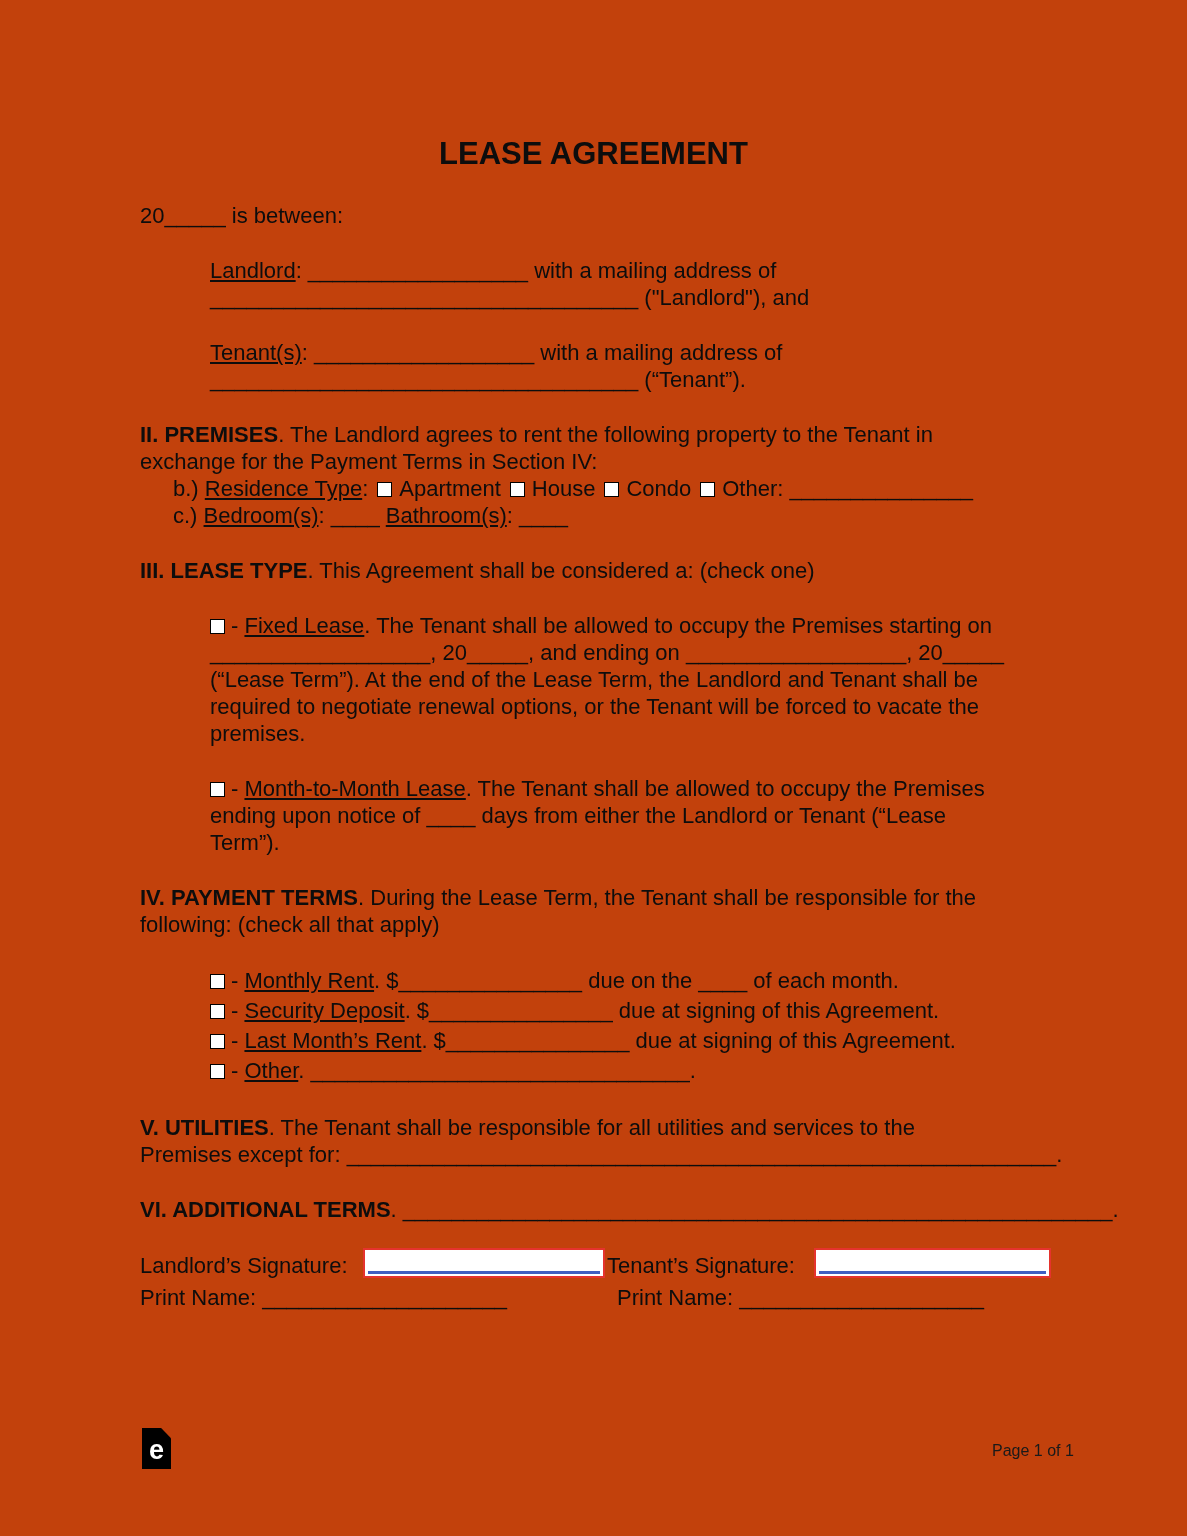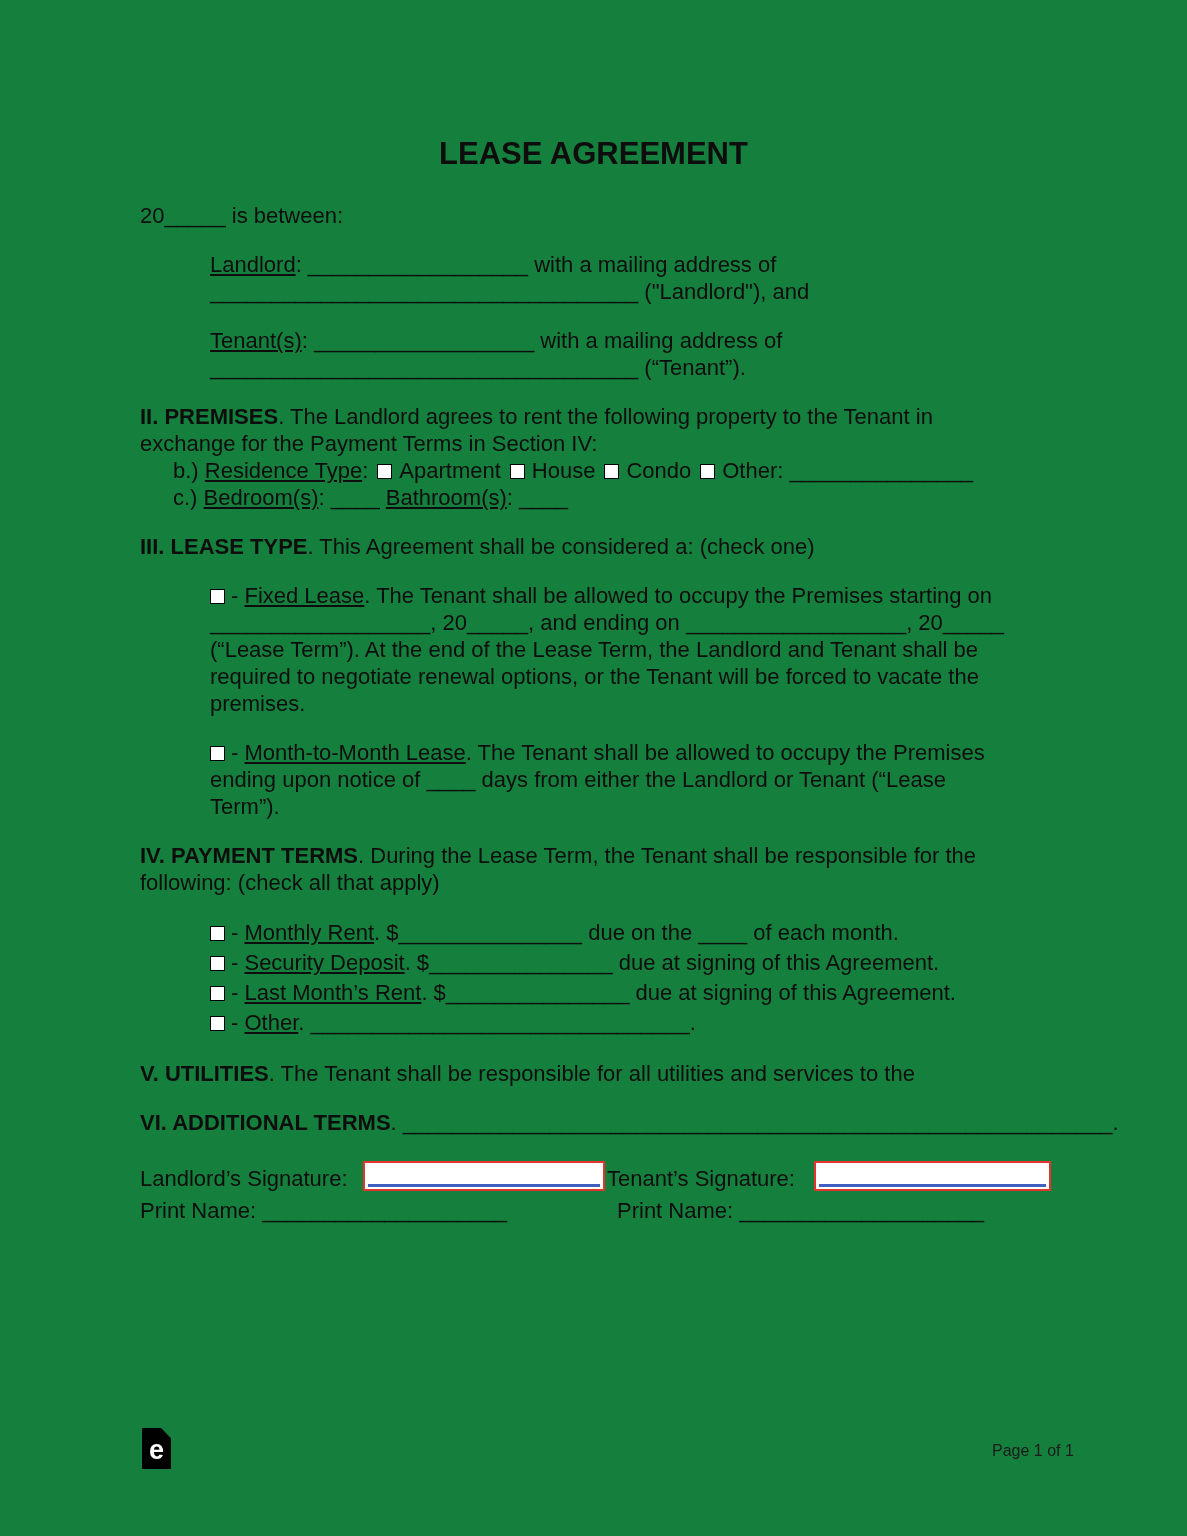--- a/index.html
+++ b/index.html
@@ -1,26 +1,26 @@
 <!DOCTYPE html>
 <html><head>
 <meta charset="utf-8">
 <style>
   html,body{margin:0;padding:0;background:#ffffff;}
   .page{
     position:relative;
     width:1187px;height:1536px;
-    background:#15803d;
+    background:#c2410c;
     font-family:"Liberation Sans","DejaVu Sans",sans-serif;
     font-size:22px;line-height:27px;color:#0d0d0d;
     overflow:hidden;
   }
   .content{position:absolute;left:140px;top:136px;width:907px;}
   .doc-title{text-align:center;font-weight:bold;font-size:31px;line-height:36px;}
-  .para{margin-top:22px;}
+  .para{margin-top:28px;}
   .line{white-space:nowrap;}
   .indent{padding-left:70px;}
   .sublist{padding-left:33px;}
   .hd{font-weight:bold;}
   .ul{text-decoration:underline;}
   .pay-line{line-height:30px;white-space:nowrap;}
   .cb{
     display:inline-block;width:13px;height:13px;
     border:1.5px solid #000;background:#fff;
     vertical-align:-1px;margin-right:6px;
@@ -103,20 +103,21 @@
 
     <div class="para indent">
       <div class="pay-line"><span class="cb"></span><span>- </span><span class="ul">Monthly Rent</span><span>. $_______________ due on the ____ of each month.</span></div>
       <div class="pay-line"><span class="cb"></span><span>- </span><span class="ul">Security Deposit</span><span>. $_______________ due at signing of this Agreement.</span></div>
       <div class="pay-line"><span class="cb"></span><span>- </span><span class="ul">Last Month’s Rent</span><span>. $_______________ due at signing of this Agreement.</span></div>
       <div class="pay-line"><span class="cb"></span><span>- </span><span class="ul">Other</span><span>. _______________________________.</span></div>
     </div>
 
     <div class="para">
       <div class="line"><span class="hd">V. UTILITIES</span><span>. The Tenant shall be responsible for all utilities and services to the</span></div>
+      <div class="line">Premises except for: __________________________________________________________.</div>
     </div>
 
     <div class="para">
       <div class="line"><span class="hd">VI. ADDITIONAL TERMS</span><span>. __________________________________________________________.</span></div>
     </div>
 
     <div class="sig">
       <span class="sig-label" id="sig1-label">Landlord’s Signature:</span>
       <div class="sig-box" id="sig1-box" style="border-color: rgb(229, 51, 45);">
           <div class="sig-line" style="background: rgb(63, 95, 193);"></div>

